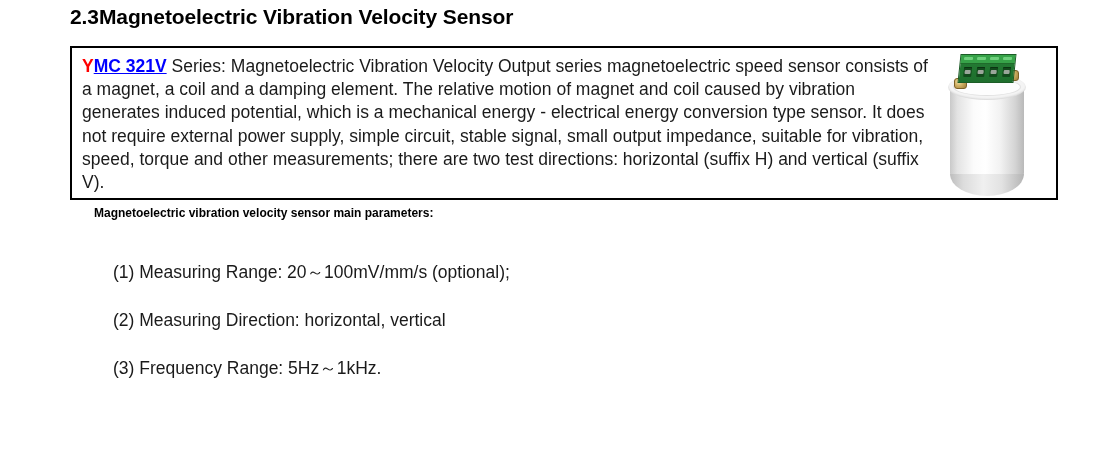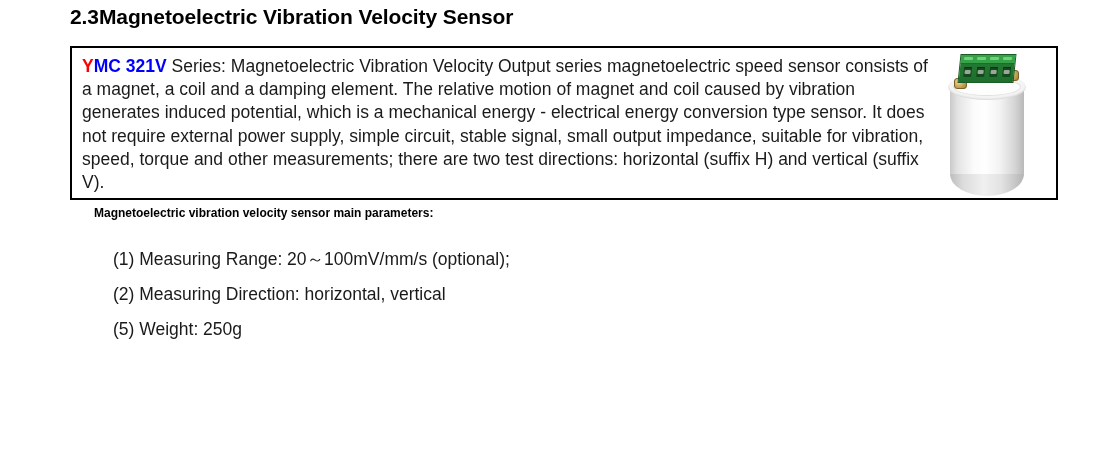--- a/index.html
+++ b/index.html
@@ -44,21 +44,21 @@
     position: absolute;
     left: 10px;
     top: 7px;
     width: 848px;
     font-size: 17.5px;
     line-height: 23.2px;
     color: #1a1a1a;
     text-align: left;
   }
   .brand-y { color: #ff0000; font-weight: bold; }
-  .brand-rest { color: #0000ff; font-weight: bold; }
+  .brand-rest { color: #0000ff; font-weight: bold; text-decoration: underline; }
 
   
   .product-photo {
     position: absolute;
     right: 0px;
     top: 0px;
     width: 128px;
     height: 150px;
     background: #ffffff;
     overflow: hidden;
@@ -182,20 +182,21 @@
     position: absolute;
     left: 113px;
     top: 242px;
     width: 800px;
   }
   .param-item {
     font-size: 17.5px;
     line-height: 35.2px;
     color: #1a1a1a;
     white-space: nowrap;
+    margin-top: 13px;
   }
 </style>
 </head>
 <body>
 
 <div class="section-heading">
   <span class="num">2.3</span><span>Magnetoelectric Vibration Velocity Sensor</span>
 </div>
 
 <div class="desc-box">
@@ -228,14 +229,14 @@
       </div>
     </div>
   </div>
 </div>
 
 <div class="params-heading">Magnetoelectric vibration velocity sensor main parameters:</div>
 
 <div class="params-list">
   <div class="param-item">(1) Measuring Range: 20～100mV/mm/s (optional);</div>
   <div class="param-item">(2) Measuring Direction: horizontal, vertical</div>
-  <div class="param-item">(5) Weight: 250g</div>
+  <div class="param-item">(3) Frequency Range: 5Hz～1kHz.</div>
 </div>
 
 </body></html>

